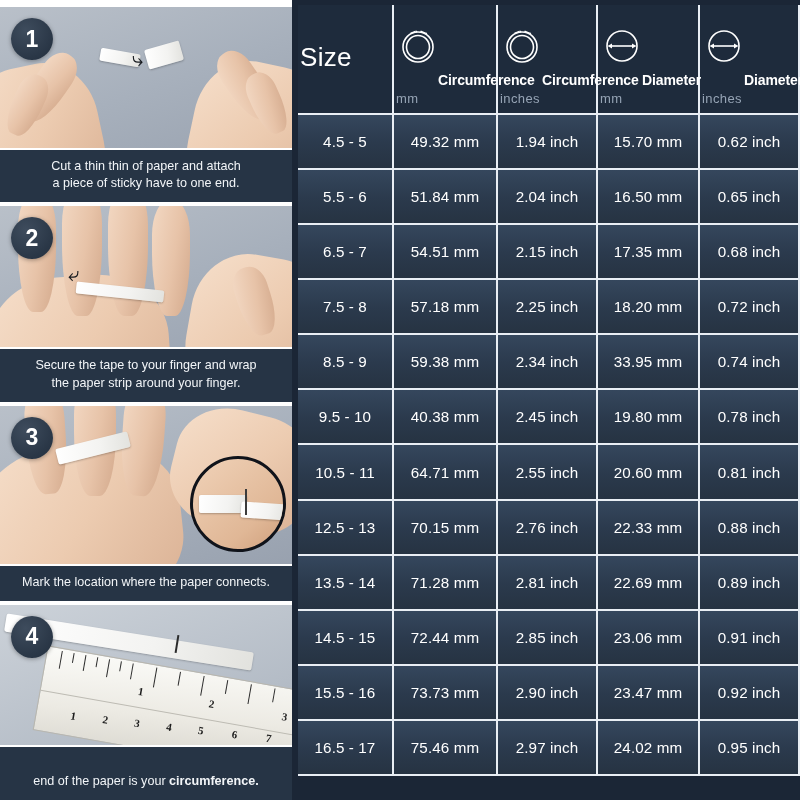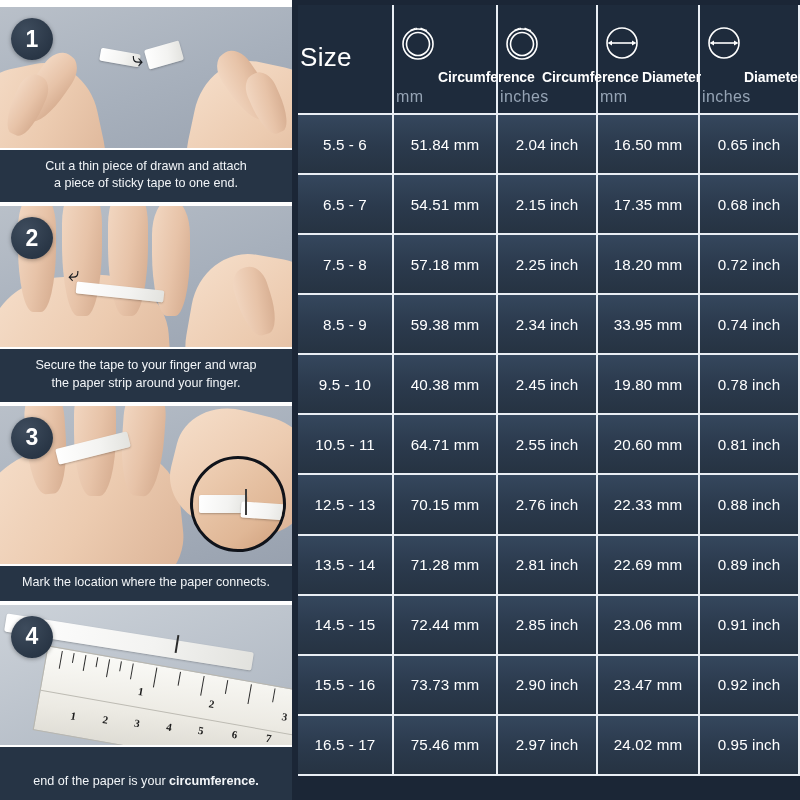--- a/index.html
+++ b/index.html
@@ -194,21 +194,21 @@
   .hdr-icon { height: 46px; display: flex; align-items: center; justify-content: center; }
   .hdr-title {
     font-size: 14px;
     font-weight: bold;
     letter-spacing: -0.1px;
     color: #ffffff;
     white-space: nowrap;
     margin-left: 42px;
   }
   .hdr-unit {
-    font-size: 16px;
+    font-size: 13px;
     font-weight: normal;
     color: #96a4b5;
     letter-spacing: 0.4px;
   }
 
   .size-table tbody td {
     background: linear-gradient(180deg, #35475d 0%, #2b3a4d 52%, #263342 100%);
     font-size: 15.2px;
     font-weight: normal;
     height: 48px;
@@ -243,22 +243,22 @@
         <div class="hand-blob" style="right:-30px; top:56px; width:132px; height:152px; transform:rotate(12deg);"></div>
         <div class="finger" style="right:30px; top:40px; width:34px; height:76px; transform:rotate(-34deg);"></div>
         <div class="finger" style="right:10px; top:64px; width:30px; height:64px; transform:rotate(-24deg);"></div>
 
         <div class="paper-strip" style="left:100px; top:44px; width:40px; height:13px; transform:rotate(10deg);"></div>
         <div class="paper-strip" style="left:146px; top:38px; width:36px; height:20px; transform:rotate(-16deg);"></div>
         <span class="arrow-mark" style="left:132px; top:42px;">⤷</span>
       </div>
       <div class="badge">1</div>
       <div class="caption">
-        <span>Cut a thin piece of drawn and attach</span><br>
-        <span>a piece of sticky tape to one end.</span>
+        <span>Cut a thin thin of paper and attach</span><br>
+        <span>a piece of sticky have to one end.</span>
       </div>
     </div>
 
     <div class="step-panel">
       <div class="step-photo">
         <div class="bg-grey"></div>
         <div class="hand-blob" style="left:-10px; top:70px; width:180px; height:160px; transform:rotate(-4deg);"></div>
         <div class="finger" style="left:18px; top:-14px; width:38px; height:120px;"></div>
         <div class="finger" style="left:62px; top:-22px; width:40px; height:132px;"></div>
         <div class="finger" style="left:108px; top:-20px; width:40px; height:130px;"></div>
@@ -414,20 +414,27 @@
                 </svg>
               </span>
               <span class="hdr-title">Diameter</span>
               <span class="hdr-unit">inches</span>
             </div>
           </th>
         </tr>
       </thead>
       <tbody id="table-body">
           <tr>
+            <td>4.5 - 5</td>
+            <td>49.32 mm</td>
+            <td>1.94 inch</td>
+            <td>15.70 mm</td>
+            <td>0.62 inch</td>
+          </tr>
+          <tr>
             <td>5.5 - 6</td>
             <td>51.84 mm</td>
             <td>2.04 inch</td>
             <td>16.50 mm</td>
             <td>0.65 inch</td>
           </tr>
           <tr>
             <td>6.5 - 7</td>
             <td>54.51 mm</td>
             <td>2.15 inch</td>

